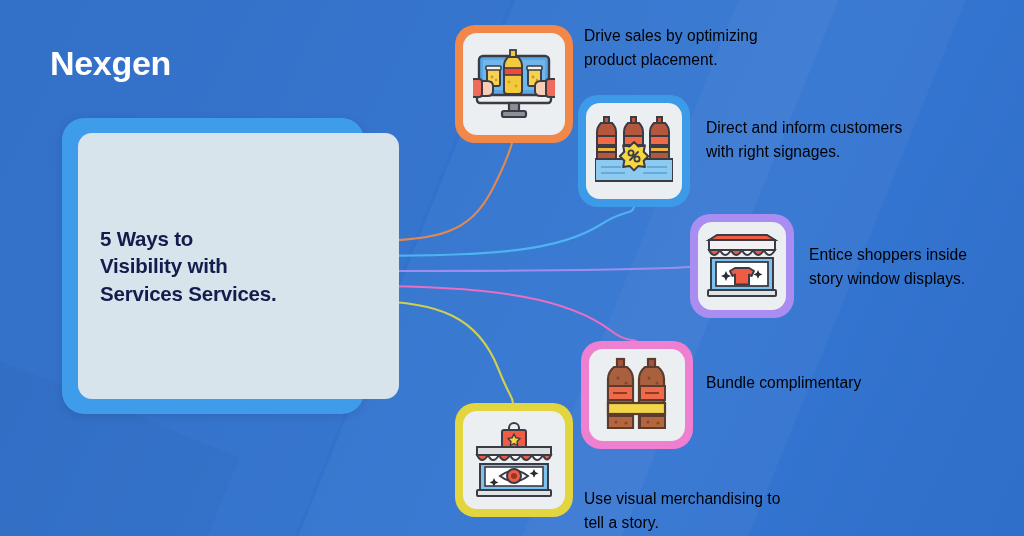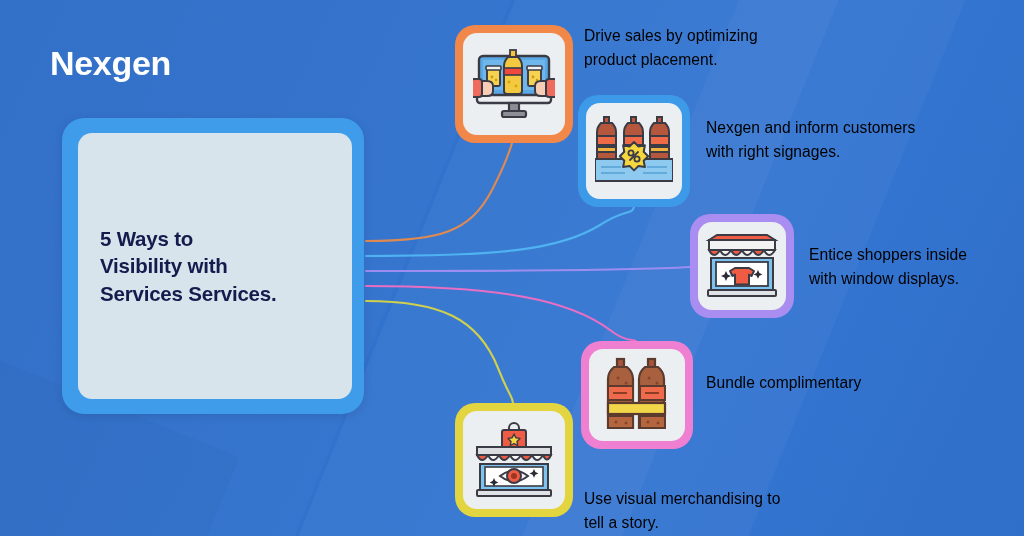--- a/index.html
+++ b/index.html
@@ -23,21 +23,21 @@
   .s4{left:-150px;top:300px;width:420px;height:700px;transform:rotate(22deg);
       background:rgba(0,0,0,0.025);}
 
   
   .logo{position:absolute;left:50px;top:44px;color:#ffffff;
     font-size:34px;font-weight:bold;letter-spacing:-0.3px;}
 
   
   .title-card{position:absolute;left:62px;top:118px;width:302px;height:296px;
     background:#3f9cea;border-radius:22px;box-shadow:0 2px 10px rgba(0,0,0,0.10);}
-  .title-inner{position:absolute;left:16px;top:15px;width:274px;height:266px;
+  .title-inner{position:absolute;left:16px;top:15px;width:321px;height:266px;
     background:#d7e4eb;border-radius:14px;
     display:flex;align-items:center;}
   .title-text{padding-left:22px;color:#141b4d;font-size:20.5px;font-weight:bold;
     line-height:1.32;letter-spacing:-0.2px;}
 
   
   #links{position:absolute;left:0;top:0;width:1024px;height:536px;}
 
   
   .icard{position:absolute;border-radius:20px;display:flex;align-items:center;justify-content:center;}
@@ -252,26 +252,26 @@
         <rect x="5" y="70" width="74" height="6" rx="1" fill="#dfe3e6" stroke="#3b3b46" stroke-width="2"></rect>
       </svg>
     </div>
   </div>
 
   <div class="cap t1">
     <div>Drive sales by optimizing</div>
     <div>product placement.</div>
   </div>
   <div class="cap t2">
-    <div>Nexgen and inform customers</div>
+    <div>Direct and inform customers</div>
     <div>with right signages.</div>
   </div>
   <div class="cap t3">
     <div>Entice shoppers inside</div>
-    <div>with window displays.</div>
+    <div>story window displays.</div>
   </div>
   <div class="cap t4">
     <div>Bundle complimentary</div>
   </div>
   <div class="cap t5">
     <div>Use visual merchandising to</div>
     <div>tell a story.</div>
   </div>
 
 </div>

